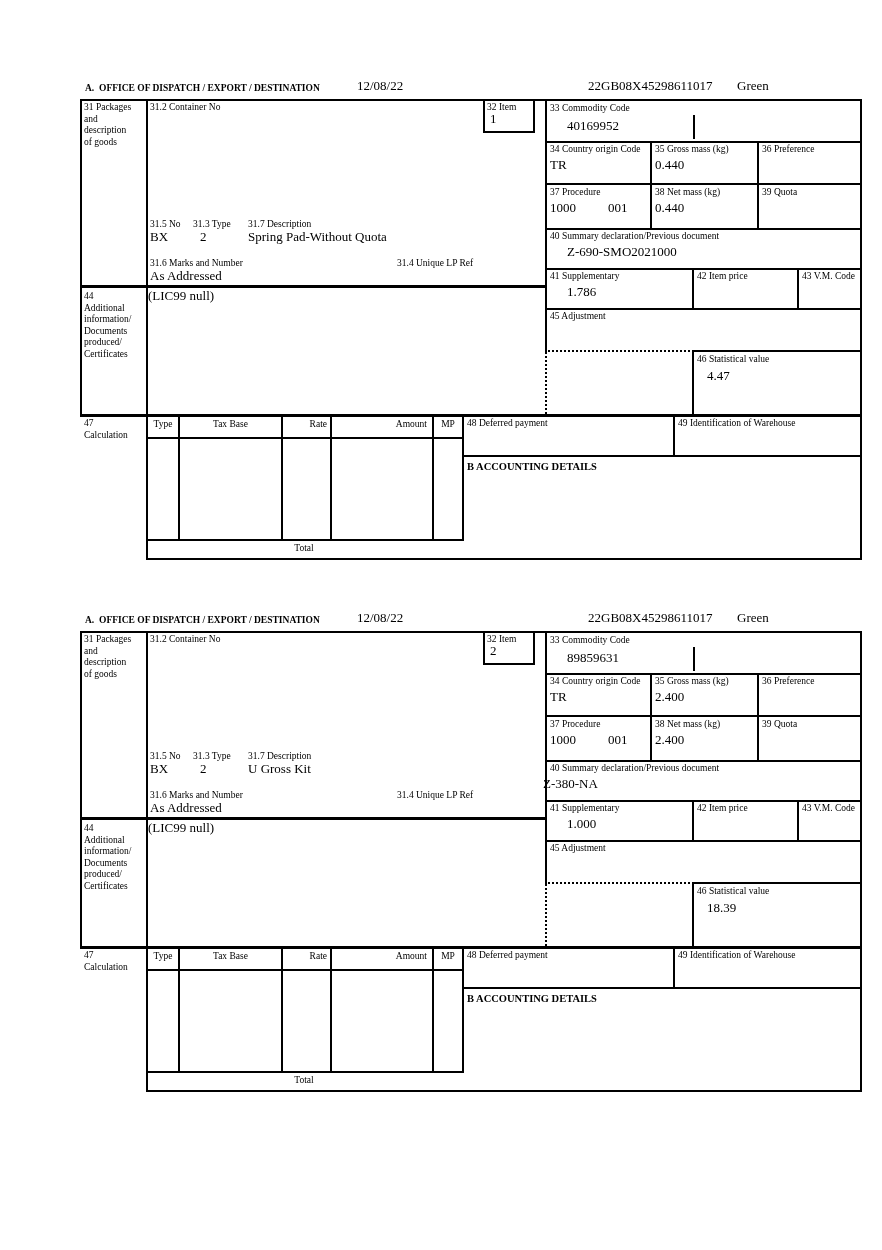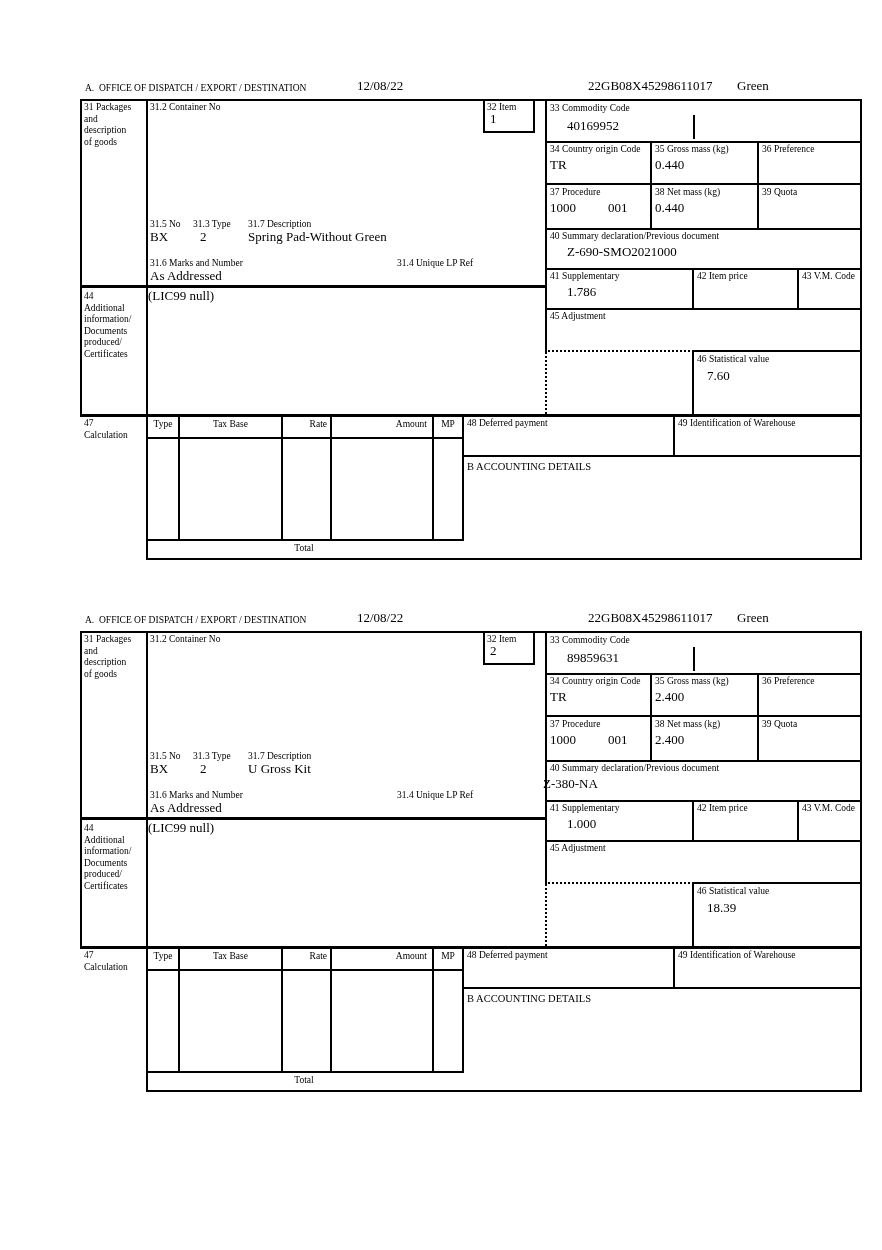--- a/index.html
+++ b/index.html
@@ -6,21 +6,21 @@
   body{width:882px;height:1250px;background:#fff;position:relative;
        font-family:"Liberation Serif",serif;color:#000;overflow:hidden}
   .hdrrow{position:absolute;left:80px;width:782px;height:21px}
   .grid{position:absolute;left:80px;width:824px;height:461px}
   .hl,.vl{position:absolute;background:#000}
   .dotH{position:absolute;border-top:2px dotted #000;height:0}
   .dotV{position:absolute;border-left:2px dotted #000;width:0}
   .lbl{position:absolute;font-size:9.5px;line-height:11px;white-space:pre}
   .val{position:absolute;font-size:13px;line-height:14px;white-space:pre}
   .stack{position:absolute;font-size:9.5px;line-height:11.5px}
-  .bold{font-weight:normal}
+  .bold{font-weight:bold}
   .ctr{text-align:center}
   .rgt{text-align:right}
   .box{position:absolute;border:2px solid #000;box-sizing:border-box;background:#fff}
 </style>
 </head>
 <body>
 
 <div class="hdrrow" style="top:78px">
   <div class="lbl bold" style="left:5px;top:5px">A.  OFFICE OF DISPATCH / EXPORT / DESTINATION</div>
   <div class="val" style="left:277px;top:1px">12/08/22</div>
@@ -85,21 +85,21 @@
   </div>
 
   <div class="lbl" style="left:70px;top:3px">31.2 Container No</div>
   <div class="lbl" style="left:407px;top:3px">32 Item</div>
   <div class="val" style="left:410px;top:13px">1</div>
   <div class="lbl" style="left:70px;top:120px">31.5 No</div>
   <div class="lbl" style="left:113px;top:120px">31.3 Type</div>
   <div class="lbl" style="left:168px;top:120px">31.7 Description</div>
   <div class="val" style="left:70px;top:131px">BX</div>
   <div class="val" style="left:120px;top:131px">2</div>
-  <div class="val" style="left:168px;top:131px">Spring Pad-Without Green</div>
+  <div class="val" style="left:168px;top:131px">Spring Pad-Without Quota</div>
   <div class="lbl" style="left:70px;top:159px">31.6 Marks and Number</div>
   <div class="lbl" style="left:317px;top:159px">31.4 Unique LP Ref</div>
   <div class="val" style="left:70px;top:170px">As Addressed</div>
   <div class="val" style="left:68px;top:190px">(LIC99 null)</div>
 
   <div class="lbl" style="left:470px;top:4px">33 Commodity Code</div>
   <div class="val" style="left:487px;top:20px">40169952</div>
   <div class="lbl" style="left:470px;top:45px">34 Country origin Code</div>
   <div class="lbl" style="left:575px;top:45px">35 Gross mass (kg)</div>
   <div class="lbl" style="left:682px;top:45px">36 Preference</div>
@@ -112,21 +112,21 @@
   <div class="val" style="left:528px;top:102px">001</div>
   <div class="val" style="left:575px;top:102px">0.440</div>
   <div class="lbl" style="left:470px;top:132px">40 Summary declaration/Previous document</div>
   <div class="val" style="left:487px;top:146px">Z-690-SMO2021000</div>
   <div class="lbl" style="left:470px;top:172px">41 Supplementary</div>
   <div class="val" style="left:487px;top:186px">1.786</div>
   <div class="lbl" style="left:617px;top:172px">42 Item price</div>
   <div class="lbl" style="left:722px;top:172px">43 V.M. Code</div>
   <div class="lbl" style="left:470px;top:212px">45 Adjustment</div>
   <div class="lbl" style="left:617px;top:255px">46 Statistical value</div>
-  <div class="val" style="left:627px;top:270px">7.60</div>
+  <div class="val" style="left:627px;top:270px">4.47</div>
 
   <div class="lbl ctr" style="left:66px;top:320px;width:34px">Type</div>
   <div class="lbl ctr" style="left:100px;top:320px;width:101px">Tax Base</div>
   <div class="lbl rgt" style="left:201px;top:320px;width:46px">Rate</div>
   <div class="lbl rgt" style="left:252px;top:320px;width:95px">Amount</div>
   <div class="lbl ctr" style="left:354px;top:320px;width:28px">MP</div>
   <div class="lbl" style="left:387px;top:319px">48 Deferred payment</div>
   <div class="lbl" style="left:598px;top:319px">49 Identification of Warehouse</div>
   <div class="lbl bold" style="left:387px;top:362px;font-size:10.5px">B ACCOUNTING DETAILS</div>
   <div class="lbl ctr" style="left:66px;top:444px;width:316px">Total</div>

